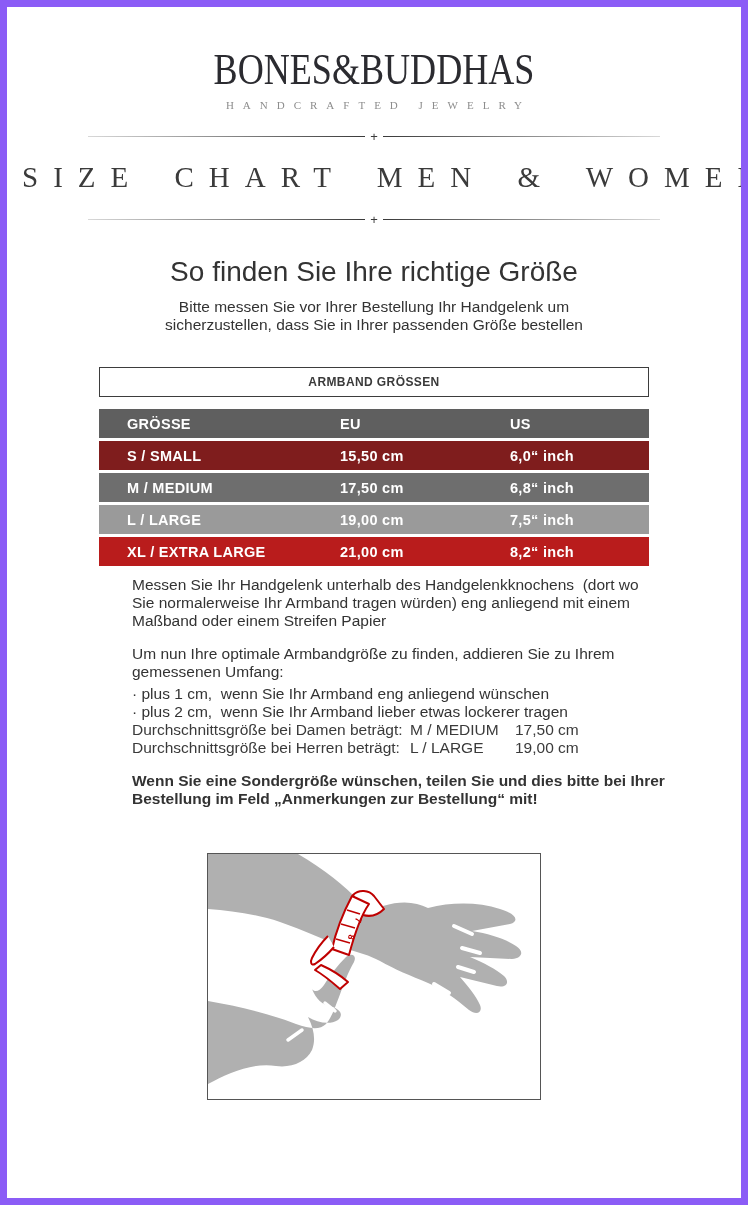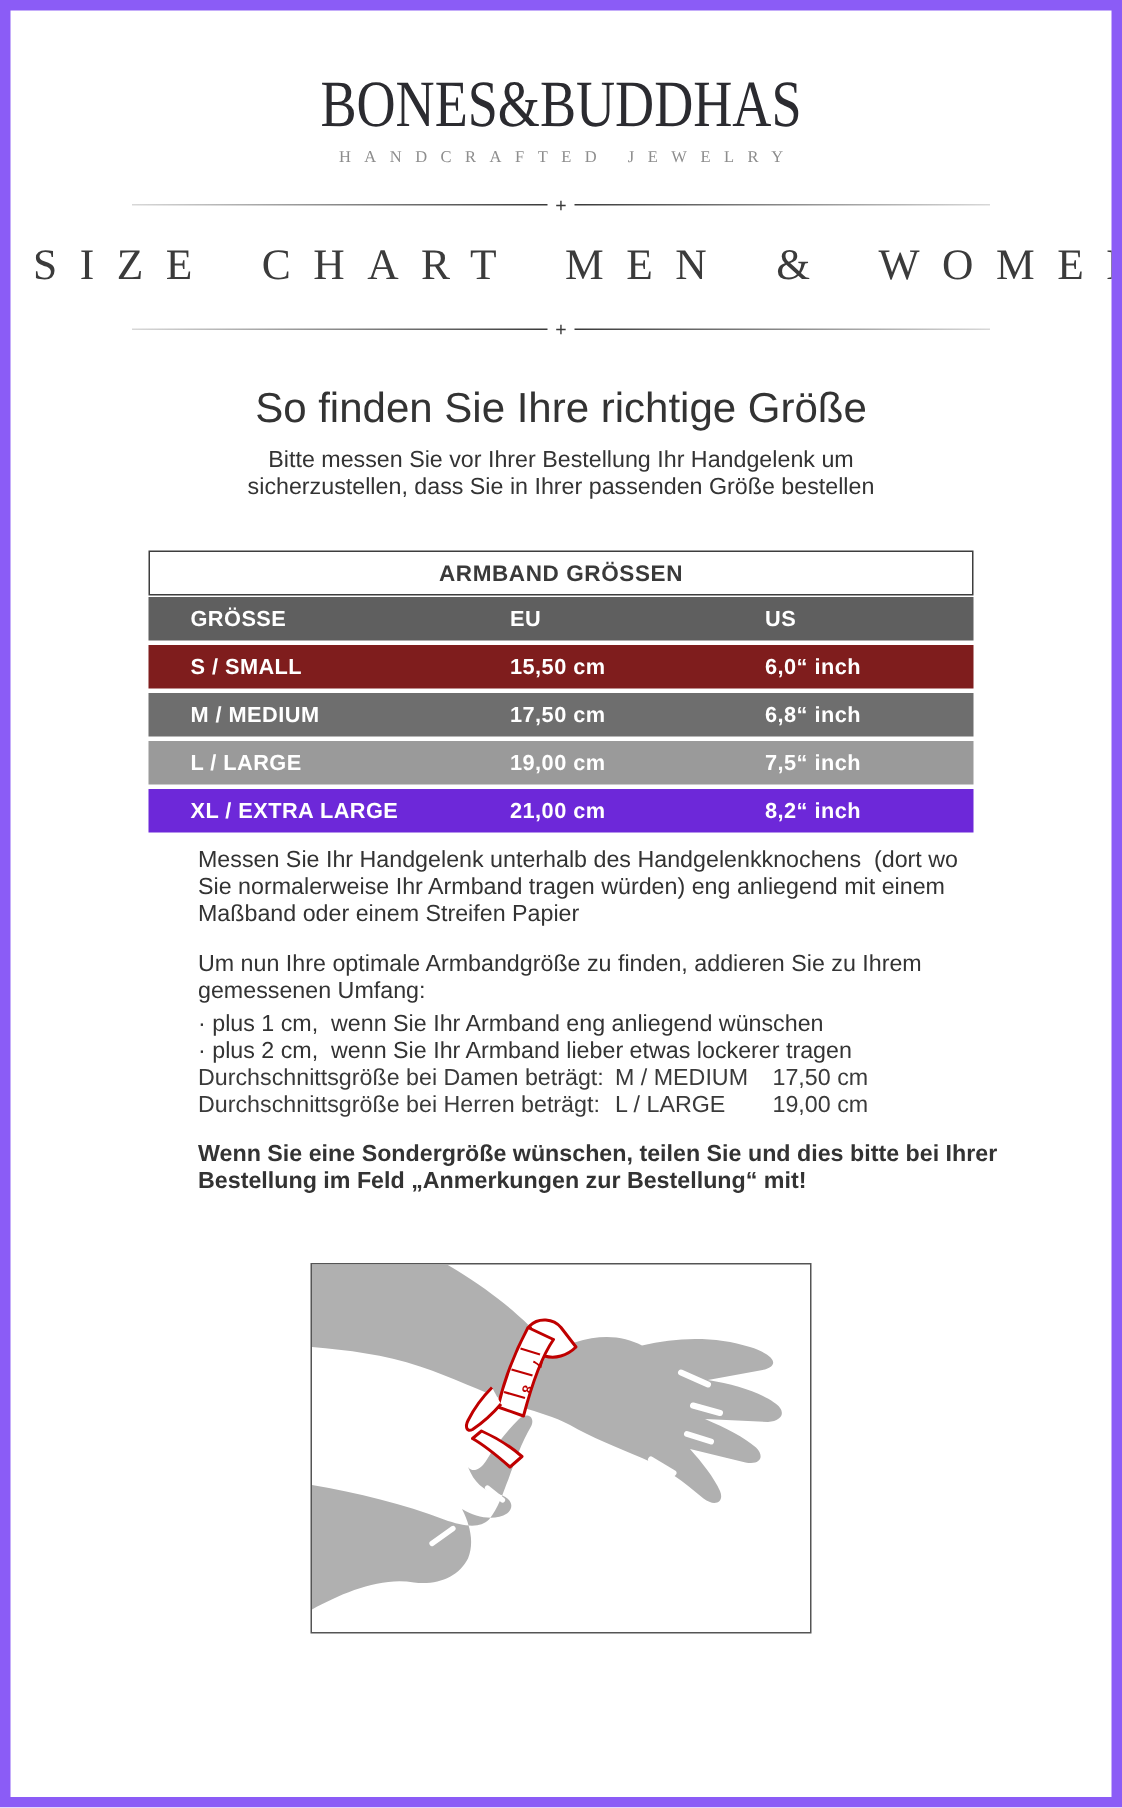--- a/index.html
+++ b/index.html
@@ -38,32 +38,32 @@
   
   .intro { text-align:center; margin-top:29px; }
   .intro-heading { font-size:28px; color:#333; line-height:34px; }
   .intro-sub { margin-top:9px; }
   .tline { font-size:15.5px; line-height:18px; color:#333; white-space:pre; }
 
   
   .size-table { width:550px; margin:33px auto 0; font-weight:bold; }
   .table-title {
     border:1px solid #3d3d3d; height:30px; display:flex; align-items:center;
-    justify-content:center; font-size:15px; color:#3a3a3a; letter-spacing:0.4px;
+    justify-content:center; font-size:12px; color:#3a3a3a; letter-spacing:0.4px;
   }
   .trow {
     display:grid; grid-template-columns:213px 170px 1fr; align-items:center;
     height:29px; padding-left:28px; color:#fff; font-size:14.5px;
     letter-spacing:0.3px; margin-top:3px;
   }
-  .trow.header { background:#5f5f5f; margin-top:1px; }
+  .trow.header { background:#5f5f5f; margin-top:12px; }
   .r1 { background:#7f1d1d; }
   .r2 { background:#6e6e6e; }
   .r3 { background:#9a9a9a; }
-  .r4 { background:#6d28d9; }
+  .r4 { background:#b91c1c; }
 
   
   .content { margin-left:125px; width:610px; font-size:15.5px; line-height:18px; }
   .p1 { margin-top:25px; }
   .p2 { margin-top:10px; }
   .p3 { margin-top:15px; }
   .bullets { margin-top:4px; }
   .avgs { margin-top:0; }
   .avg-row { display:grid; grid-template-columns:278px 105px 1fr; white-space:pre; }
   .note { margin-top:15px; font-weight:bold; }

